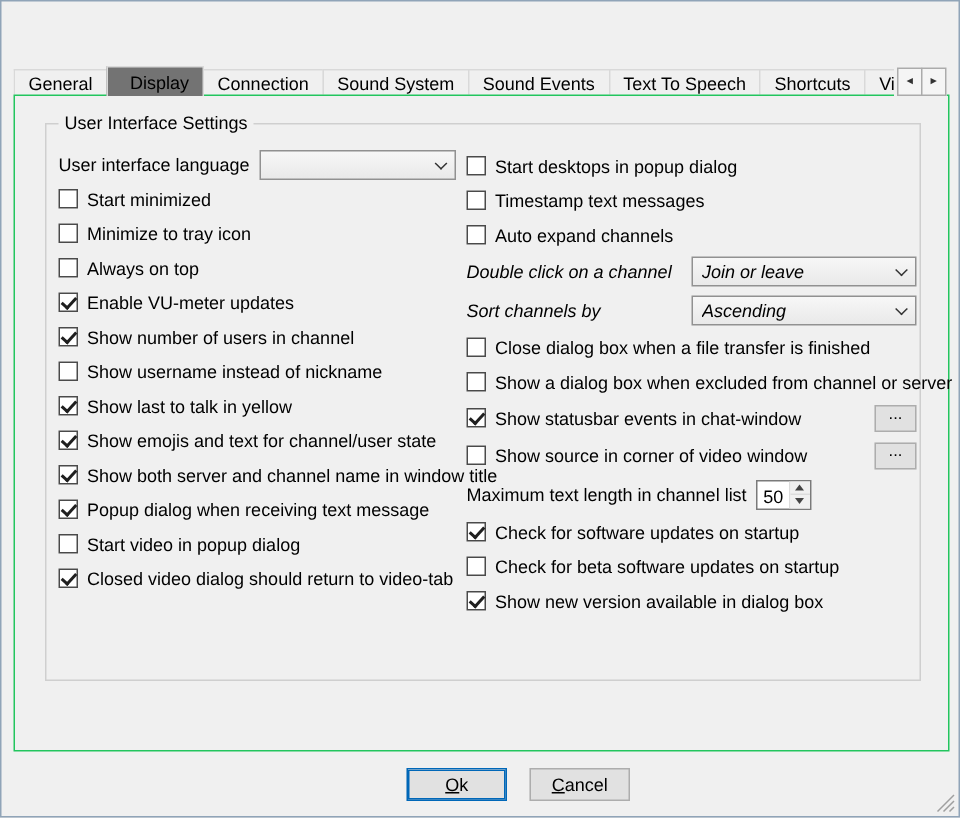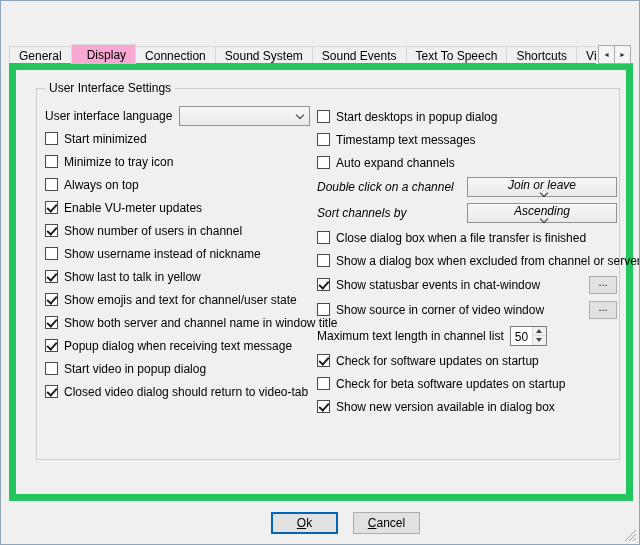--- a/index.html
+++ b/index.html
@@ -30,38 +30,38 @@
     display:flex; align-items:flex-end;
   }
   .tabs { display:flex; align-items:flex-end; flex:1; min-width:0; overflow:hidden; height:100%; }
   .tab {
     height:18px; padding:0 9px; background:#f0f0f0;
     border:1px solid #d9d9d9; border-bottom:none;
     display:flex; align-items:center; white-space:nowrap; flex:0 0 auto;
   }
   .tab + .tab { margin-left:-1px; }
   .tab.selected {
-    height:21px; background:#f9a8d4; position:relative; z-index:2;
+    height:21px; background:#737373; position:relative; z-index:2;
     margin-bottom:-1px; padding-bottom:1px;padding-left:15px;
   }
   .tab:last-child { min-width:92px; }
   .tab-scroll {
     position:absolute; right:0; bottom:0; height:19px; z-index:3;
     display:flex; background:#f0f0f0; padding-left:2px;
   }
   .tsbtn {
     width:17px; height:19px; border:1px solid #ababab; background:#f5f5f5;
     display:flex; align-items:center; justify-content:center;
     font-size:7px; color:#333;
   }
   .tsbtn + .tsbtn { margin-left:-1px; }
   
   .pane {
     position:absolute; left:8px; top:62px; width:624px; height:438px;
-    border:7px solid #22c55e; background:#f0f0f0; z-index:1;
+    border:1px solid #22c55e; background:#f0f0f0; z-index:1;
   }
   .groupbox {
     position:absolute; left:20px; top:18px; width:584px; height:372px;
     border:1px solid #cfcfcf;
   }
   .legend {
     position:absolute; top:-8px; left:8px; background:#f0f0f0; padding:0 4px;
   }
   .left-col  { position:absolute; left:8px;   top:16px; width:265px; }
   .right-col { position:absolute; left:280px; top:16px; width:300px; }
@@ -82,21 +82,21 @@
     transform:rotate(-48deg);
   }
   .cb-label { white-space:nowrap; }
   
   .combo {
     height:20px; border:1px solid #919191;
     background:linear-gradient(#f7f7f7,#e9e9e9);
     display:flex; align-items:center; padding:0 6px; margin-left:auto;
   }
   .lang-combo { width:131px; }
-  .combo.wide { width:150px;flex-direction:column; }
+  .combo.wide { width:150px; }
   .combo-val { flex:1; white-space:nowrap; overflow:hidden; }
   .chev {
     width:6px; height:6px; flex:0 0 auto; margin-left:4px; margin-top:-3px;
     border-left:1px solid #333; border-bottom:1px solid #333;
     transform:rotate(-45deg);
   }
   
   .dots {
     margin-left:auto; width:28px; height:18px;
     border:1px solid #adadad; background:#e1e1e1;

